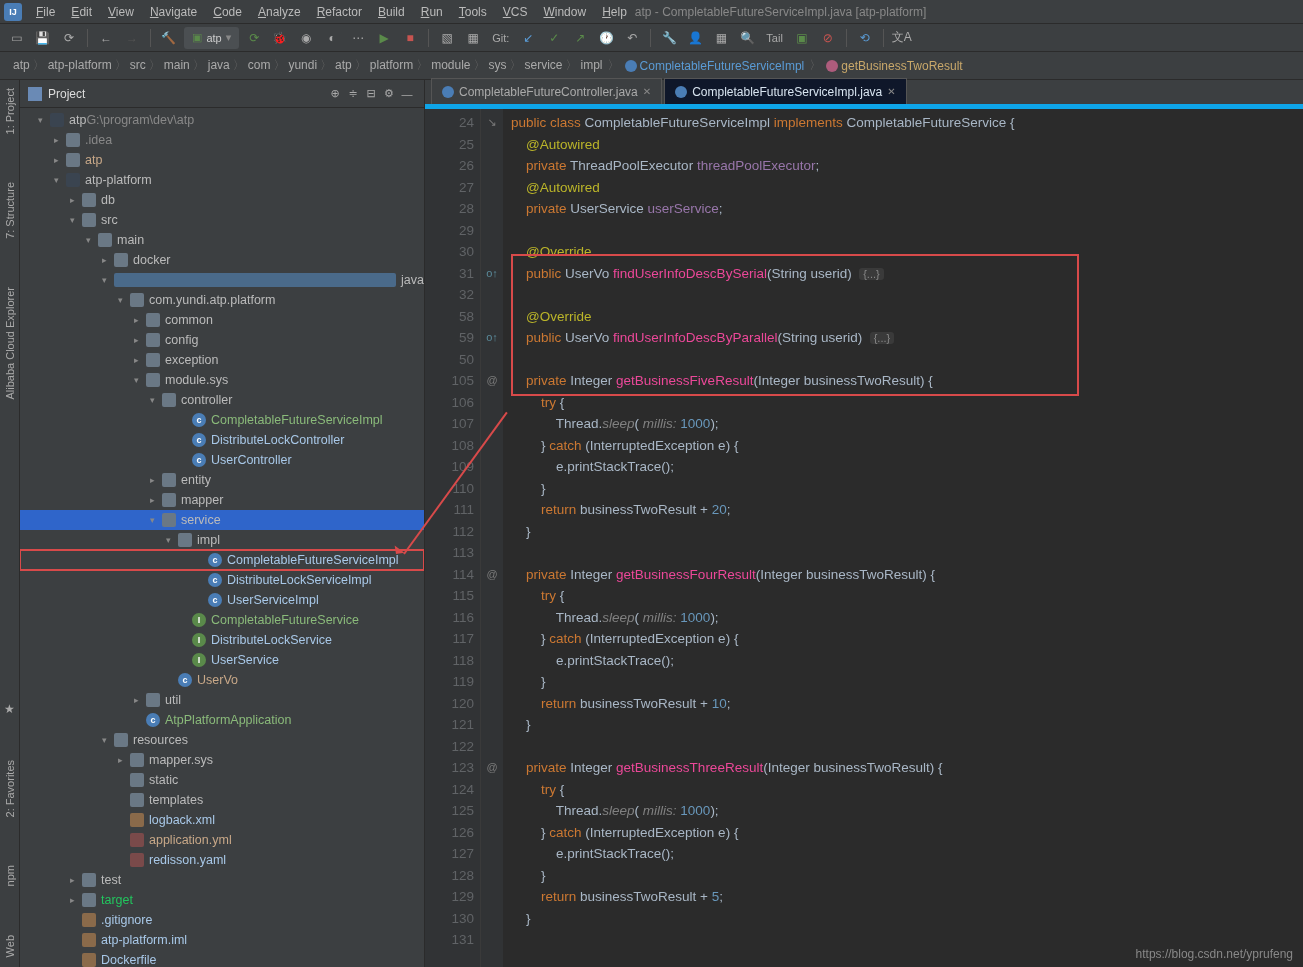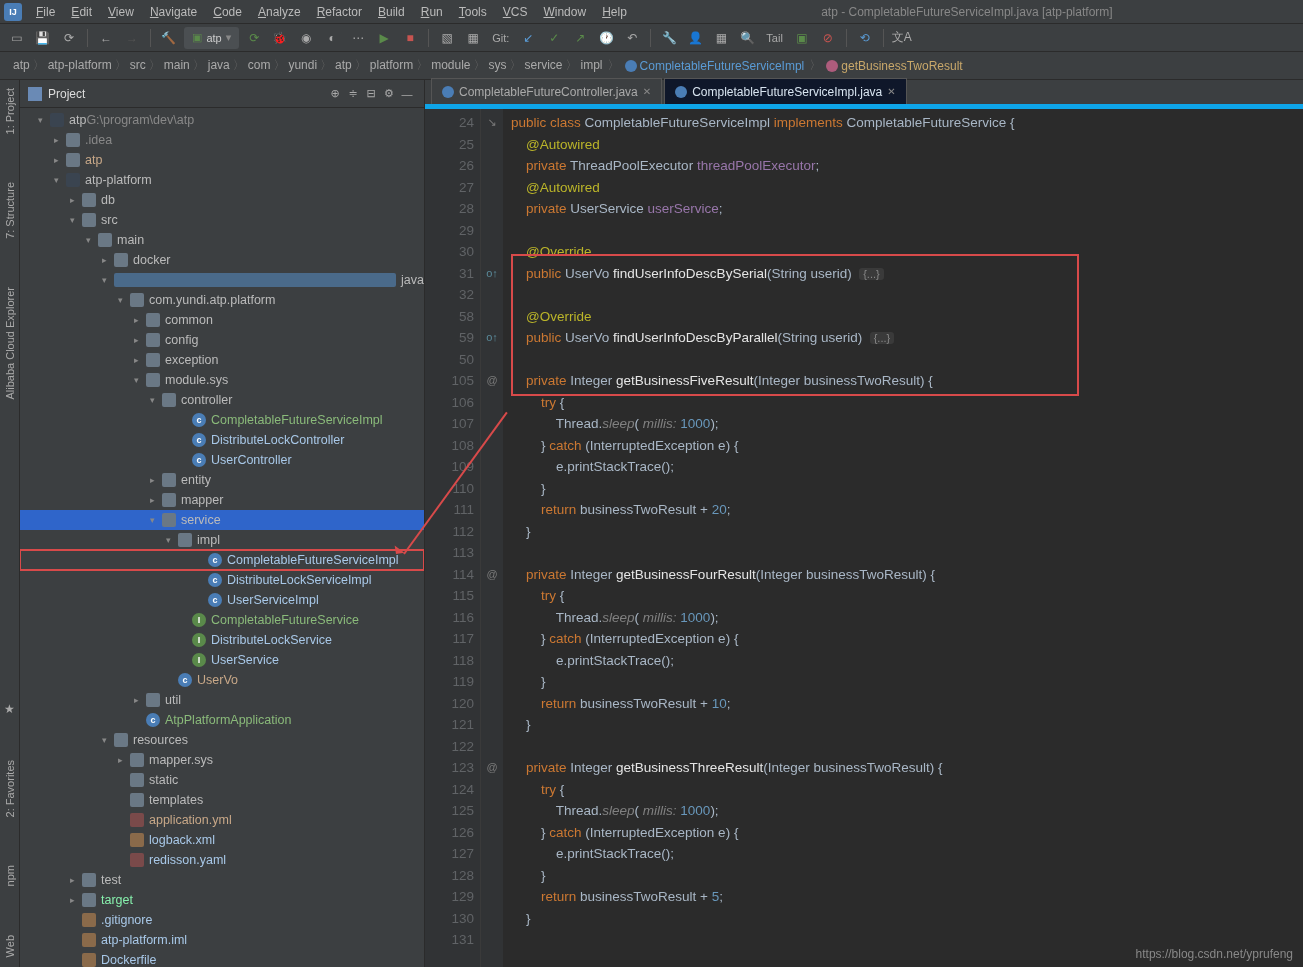--- a/index.html
+++ b/index.html
@@ -1,21 +1,21 @@
 <!DOCTYPE html>
 <html><head>
 <meta charset="utf-8">
 <style>
 *{margin:0;padding:0;box-sizing:border-box;font-family:"Segoe UI",Arial,sans-serif;user-select:none}
 html,body{width:1303px;height:967px;background:#3c3f41;color:#bbb;overflow:hidden}
 .menubar{height:24px;background:#3c3f41;display:flex;align-items:center;padding:0 4px;font-size:12px;border-bottom:1px solid #2b2b2b}
 .menubar .logo{width:18px;height:18px;background:#4a7db5;border-radius:3px;display:flex;align-items:center;justify-content:center;color:#fff;font-size:9px;font-weight:bold;margin-right:6px}
 .menubar .mi{padding:0 8px;cursor:pointer}
 .menubar .mi u{text-decoration:underline}
-.menubar .title{flex:1;text-align:center;color:#888;font-size:12px}
+.menubar .title{flex:1;text-align:left;color:#888;font-size:12px}
 .toolbar{height:28px;background:#3c3f41;display:flex;align-items:center;padding:0 6px;gap:4px;border-bottom:1px solid #2b2b2b}
 .toolbar .tbtn{width:22px;height:22px;display:flex;align-items:center;justify-content:center;color:#aaa;font-size:12px;cursor:pointer;border-radius:2px}
 .toolbar .sep{width:1px;height:18px;background:#555;margin:0 3px}
 .toolbar .runconf{height:22px;background:#4b4f52;padding:0 8px;display:flex;align-items:center;gap:4px;border-radius:3px;font-size:11px;color:#ccc}
 .toolbar .txt{font-size:11px;color:#aaa;margin:0 4px}
 .breadcrumb{height:28px;background:#3c3f41;display:flex;align-items:center;padding:0 10px;font-size:12px;color:#aaa;border-bottom:1px solid #2b2b2b;gap:2px}
 .breadcrumb .bc{padding:0 3px}
 .breadcrumb .sep{color:#666}
 .breadcrumb .cl{color:#5a9bd5}
 .breadcrumb .mth{color:#c9a86a}
@@ -42,38 +42,38 @@
 .tree .ico.pkg{background:#6a7885}
 .tree .ico.cls{background:#4a7db5;border-radius:50%;color:#fff}
 .tree .ico.int{background:#5a8a4a;border-radius:50%;color:#fff}
 .tree .ico.yml{background:#7a4a4a;color:#fff}
 .tree .ico.xml{background:#8a6a4a;color:#fff}
 .tree .lbl{color:#bbb}
 .tree .lbl.cls{color:#a8c8e8}
 .tree .lbl.int{color:#8aba7a}
 .tree .lbl.yml{color:#c8a888}
 .tree .lbl.dim{color:#888}
-.tree .lbl.tgt{color:#86efac}
+.tree .lbl.tgt{color:#22c55e}
 .editor{flex:1;display:flex;flex-direction:column;background:#2b2b2b}
 .tabs{height:29px;background:#3c3f41;display:flex;align-items:flex-end;border-bottom:5px solid #0ea5e9;padding-left:6px}
 .tabs .tab{height:26px;padding:0 10px;display:flex;align-items:center;gap:5px;font-size:12px;color:#aaa;border:1px solid #555;border-bottom:none;margin-right:2px;background:#3c3f41;cursor:pointer}
 .tabs .tab.act{background:#0f172a;color:#d8e4f0}
 .tabs .tab .tico{width:12px;height:12px;border-radius:50%;background:#4a7db5}
 .tabs .tab .cls{font-size:10px;color:#888}
 .code{flex:1;display:flex;overflow:auto;position:relative;font-family:Consolas,"Courier New",monospace;font-size:13.5px;line-height:21.5px}
 .gutter{width:56px;background:#313335;color:#606366;text-align:right;padding:3px 6px 3px 0;border-right:1px solid #3a3a3a}
 .gutter .gl{height:21.5px;position:relative}
 .mgut{width:22px;background:#313335;padding-top:3px}
 .mgut .mg{height:21.5px;display:flex;align-items:center;justify-content:center;color:#7a7a7a;font-size:11px}
 .mgut .mg.ov{color:#5a8a9a}
 .src{flex:1;padding:3px 0 3px 8px;color:#a9b7c6;position:relative}
 .src .ln{height:21.5px;white-space:pre}
 .k{color:#cc7832}
 .an{color:#bbb529}
-.fn{color:#e5e5e5}
+.fn{color:#ec4899}
 .fld{color:#9876aa}
 .num{color:#6897bb}
 .cm{color:#808080;font-style:italic}
 .fold{background:#3a3a3a;color:#888;border-radius:3px;padding:0 4px;font-size:11px}
 .hlbox{position:absolute;border:2px solid #d84a4a;pointer-events:none}
 .arrow-line{position:absolute;background:#d84a4a;height:2px;transform-origin:left center;pointer-events:none}
 .arrow-head{position:absolute;width:0;height:0;border:6px solid transparent;border-right-color:#d84a4a;pointer-events:none}
 .watermark{position:absolute;right:10px;bottom:6px;color:#888;font-size:12px}
 </style>
 </head>
@@ -331,27 +331,27 @@
           <span class="ico fld"></span>
           <span class="lbl ">static</span>
         </div>
         <div class="nd" style="--ind: 98px;">
           <span class="arr"></span>
           <span class="ico fld"></span>
           <span class="lbl ">templates</span>
         </div>
         <div class="nd" style="--ind: 98px;">
           <span class="arr"></span>
+          <span class="ico xml"></span>
+          <span class="lbl cls">logback.xml</span>
+        </div>
+        <div class="nd" style="--ind: 98px;">
+          <span class="arr"></span>
           <span class="ico yml"></span>
           <span class="lbl yml">application.yml</span>
-        </div>
-        <div class="nd" style="--ind: 98px;">
-          <span class="arr"></span>
-          <span class="ico xml"></span>
-          <span class="lbl cls">logback.xml</span>
         </div>
         <div class="nd" style="--ind: 98px;">
           <span class="arr"></span>
           <span class="ico yml"></span>
           <span class="lbl cls">redisson.yaml</span>
         </div>
         <div class="nd" style="--ind: 50px;">
           <span class="arr">▸</span>
           <span class="ico fld"></span>
           <span class="lbl ">test</span>

